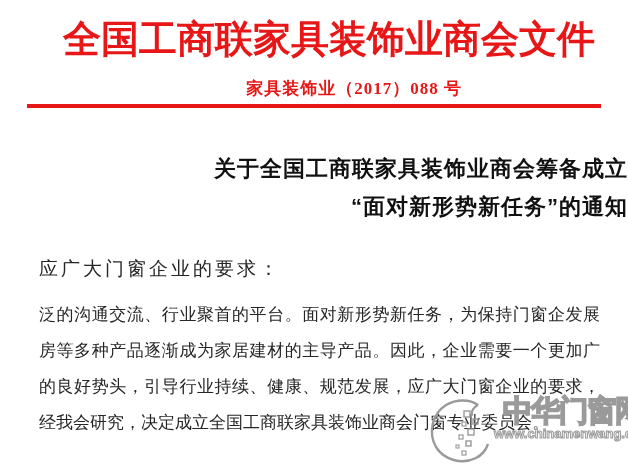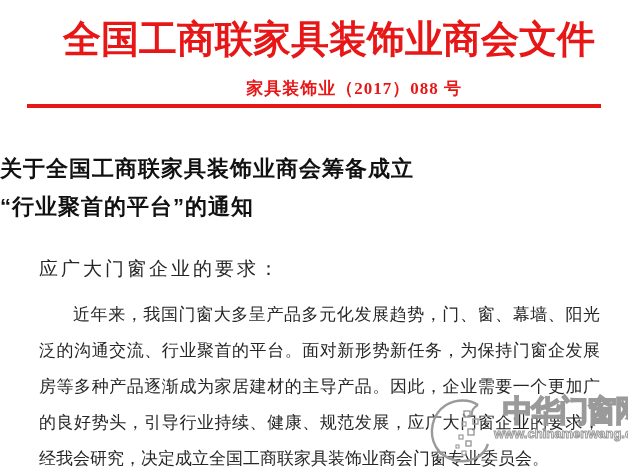--- a/index.html
+++ b/index.html
@@ -48,21 +48,21 @@
     left: 27px;
     right: 27px;
     height: 4px;
     background: var(--header-red, #e81717);
   }
   .notice-title {
     position: absolute;
     top: 150px;
     left: 0;
     width: 100%;
-    text-align: left;
+    text-align: right;
     font-family: "Liberation Sans", "DejaVu Sans", sans-serif;
     font-size: 22px;
     line-height: 38px;
     font-weight: bold;
     color: #111111;
     letter-spacing: 1px;
   }
   .salutation {
     position: absolute;
     top: 256px;
@@ -136,27 +136,26 @@
 <div class="page">
 
   <div class="org-title">全国工商联家具装饰业商会文件</div>
 
   <div class="doc-number">家具装饰业（2017）088 号</div>
 
   <div class="red-rule"></div>
 
   <div class="notice-title">
     <div>关于全国工商联家具装饰业商会筹备成立</div>
-    <div>“行业聚首的平台”的通知</div>
+    <div>“面对新形势新任务”的通知</div>
   </div>
 
   <div class="salutation">应广大门窗企业的要求：</div>
 
   <div class="paragraph">
-    <div class="pline indent">近年来，我国门窗大多呈产品多元化发展趋势，门、窗、幕墙、阳光</div>
     <div class="pline">泛的沟通交流、行业聚首的平台。面对新形势新任务，为保持门窗企发展</div>
     <div class="pline">房等多种产品逐渐成为家居建材的主导产品。因此，企业需要一个更加广</div>
     <div class="pline">的良好势头，引导行业持续、健康、规范发展，应广大门窗企业的要求，</div>
     <div class="pline last">经我会研究，决定成立全国工商联家具装饰业商会门窗专业委员会。</div>
   </div>
 
   <div class="watermark">
     <svg class="wm-logo" width="66" height="68" viewBox="0 0 66 68" fill="none" xmlns="http://www.w3.org/2000/svg">
 
       <path d="M52 8 C44 2 30 2 20 8 C6 17 2 36 10 50 C18 63 36 68 50 61 C56 58 60 53 62 47" stroke="currentColor" stroke-width="2.4" fill="none"></path>

